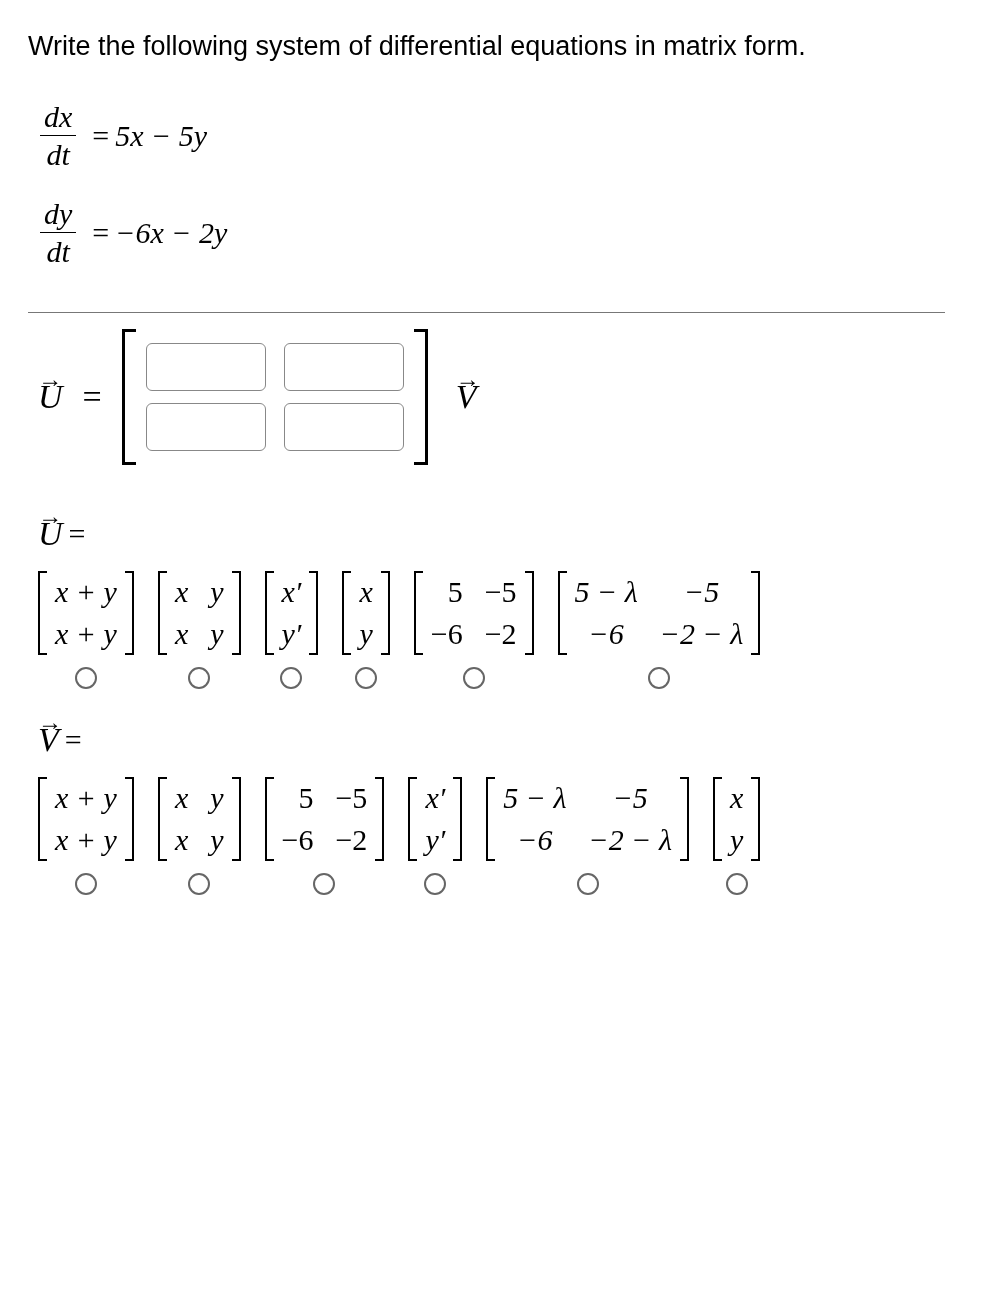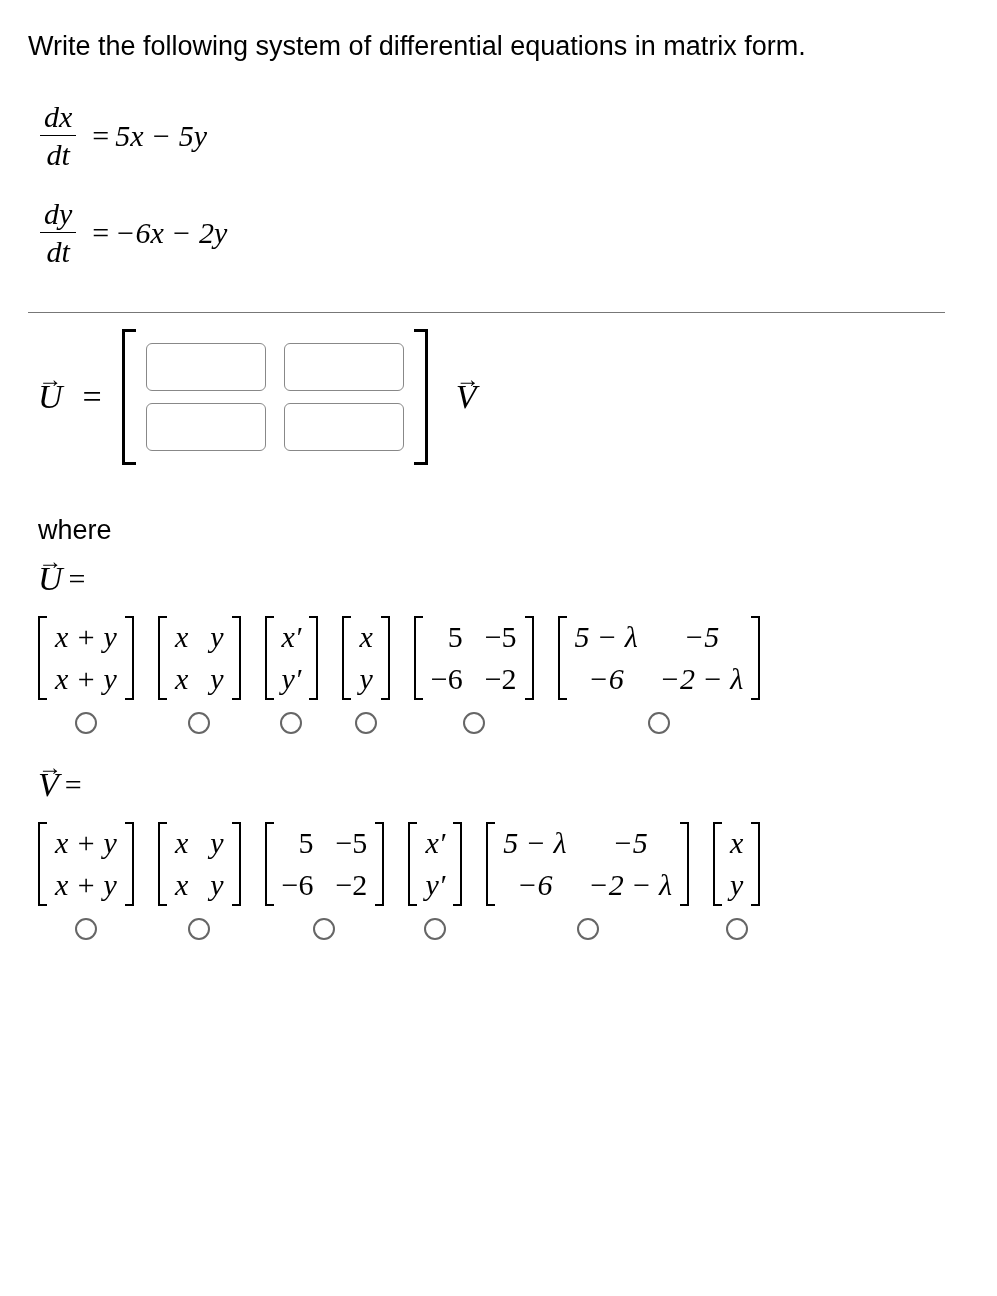--- a/index.html
+++ b/index.html
@@ -217,21 +217,20 @@
       </span>
       <span class="br-r"></span>
     </span>
 
     <span class="vec" style="margin-left:14px">
       <span class="arrow">→</span>
       <span>V</span>
     </span>
   </div>
 
-  <div class="section-label">where</div>
 
   <div class="vecline">
     <span class="vec">
       <span class="arrow">→</span>
       <span>U</span>
     </span>
     <span class="eqsign" style="font-size:30px;">=</span>
   </div>
 
   <div class="choices" id="u-choices">

